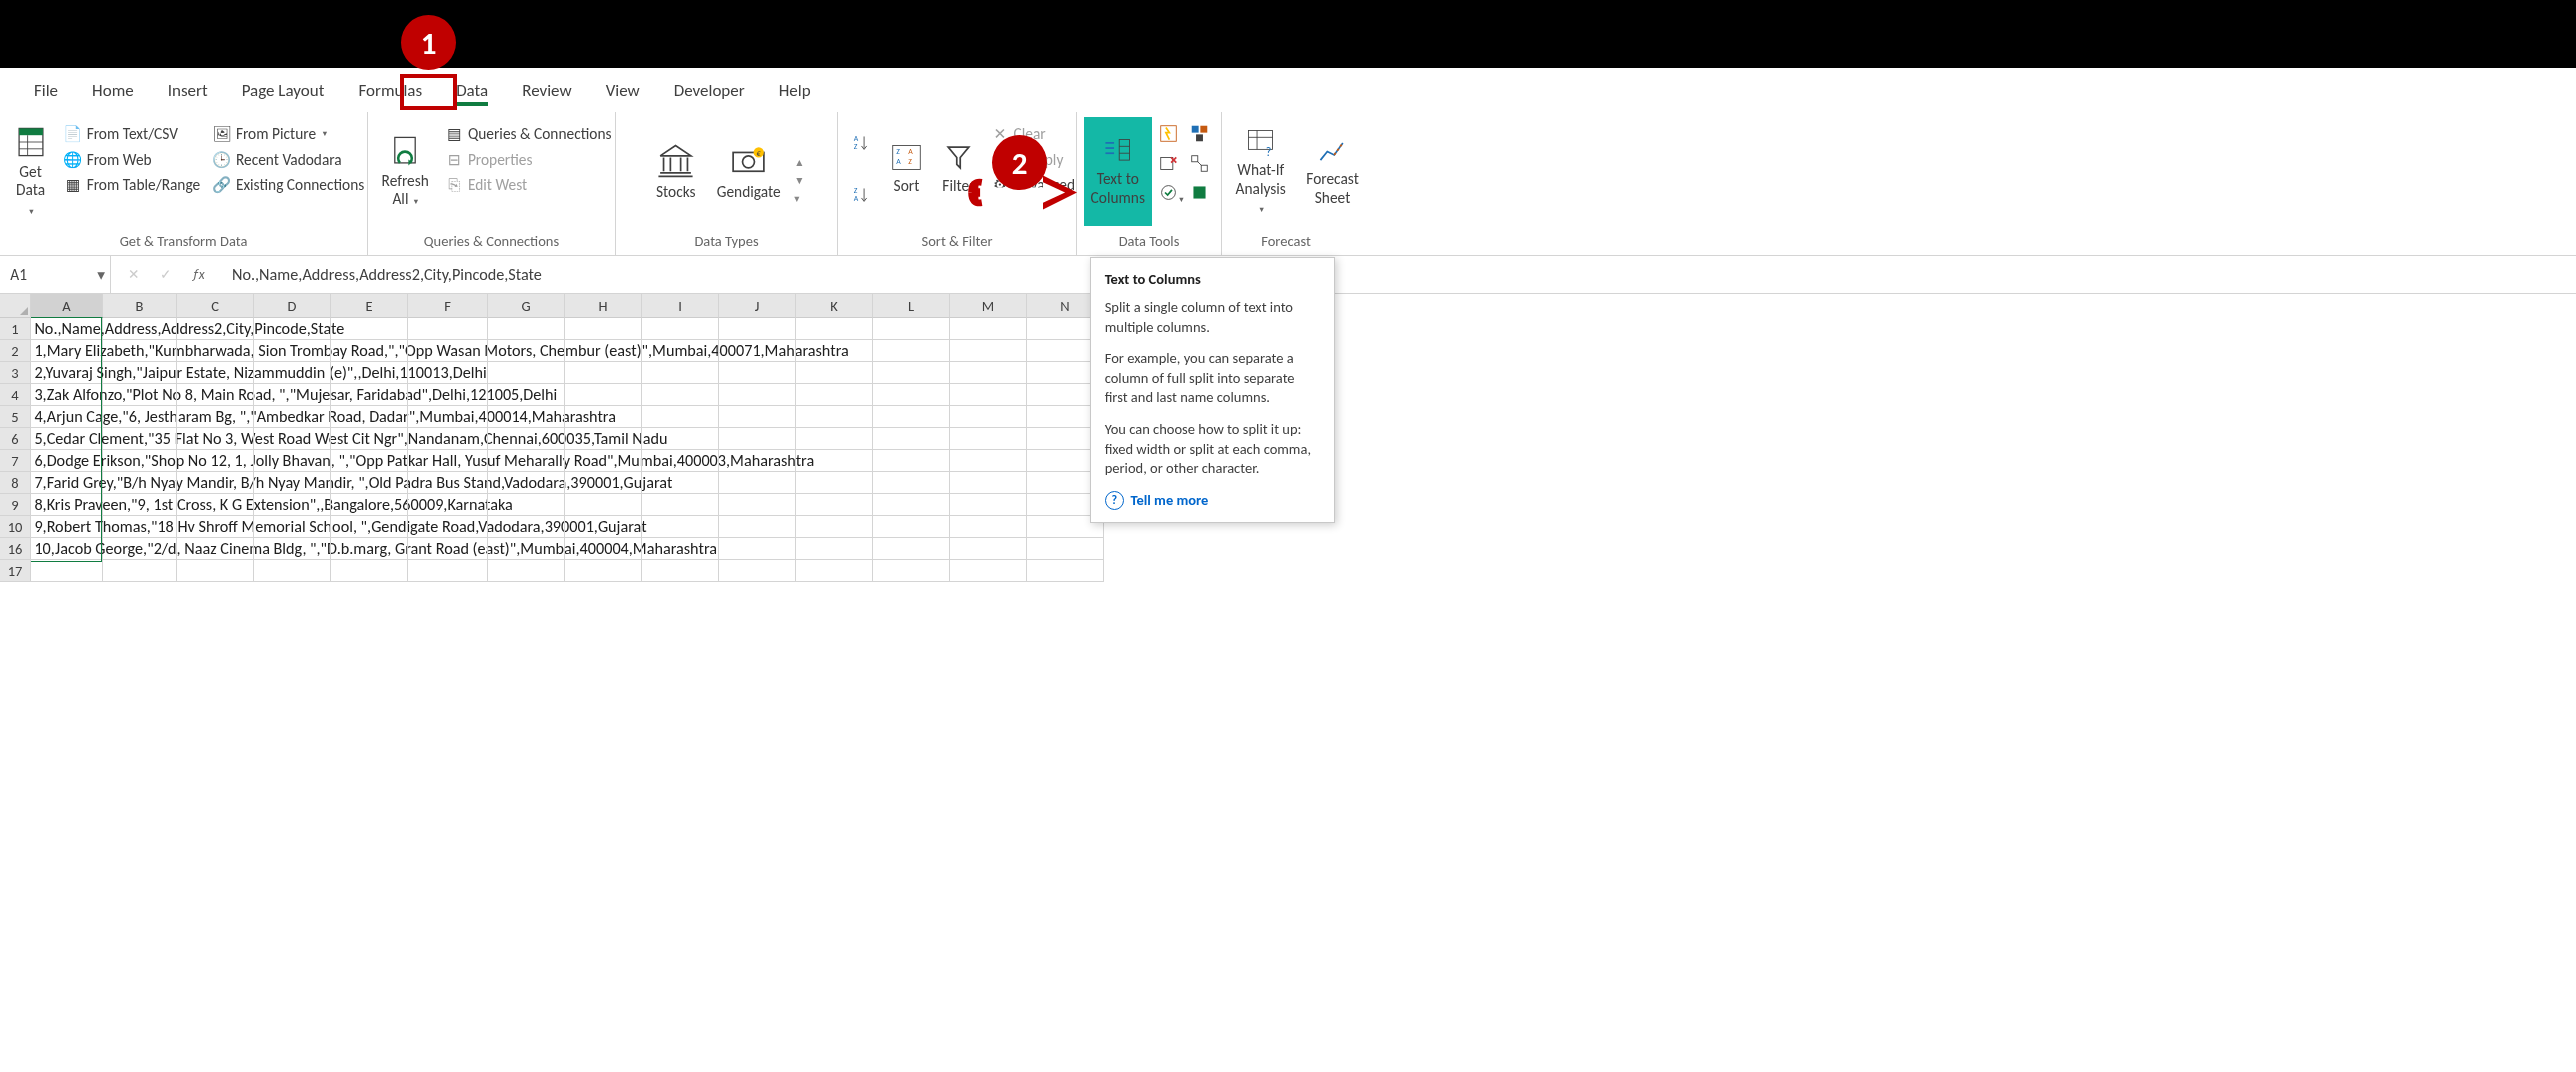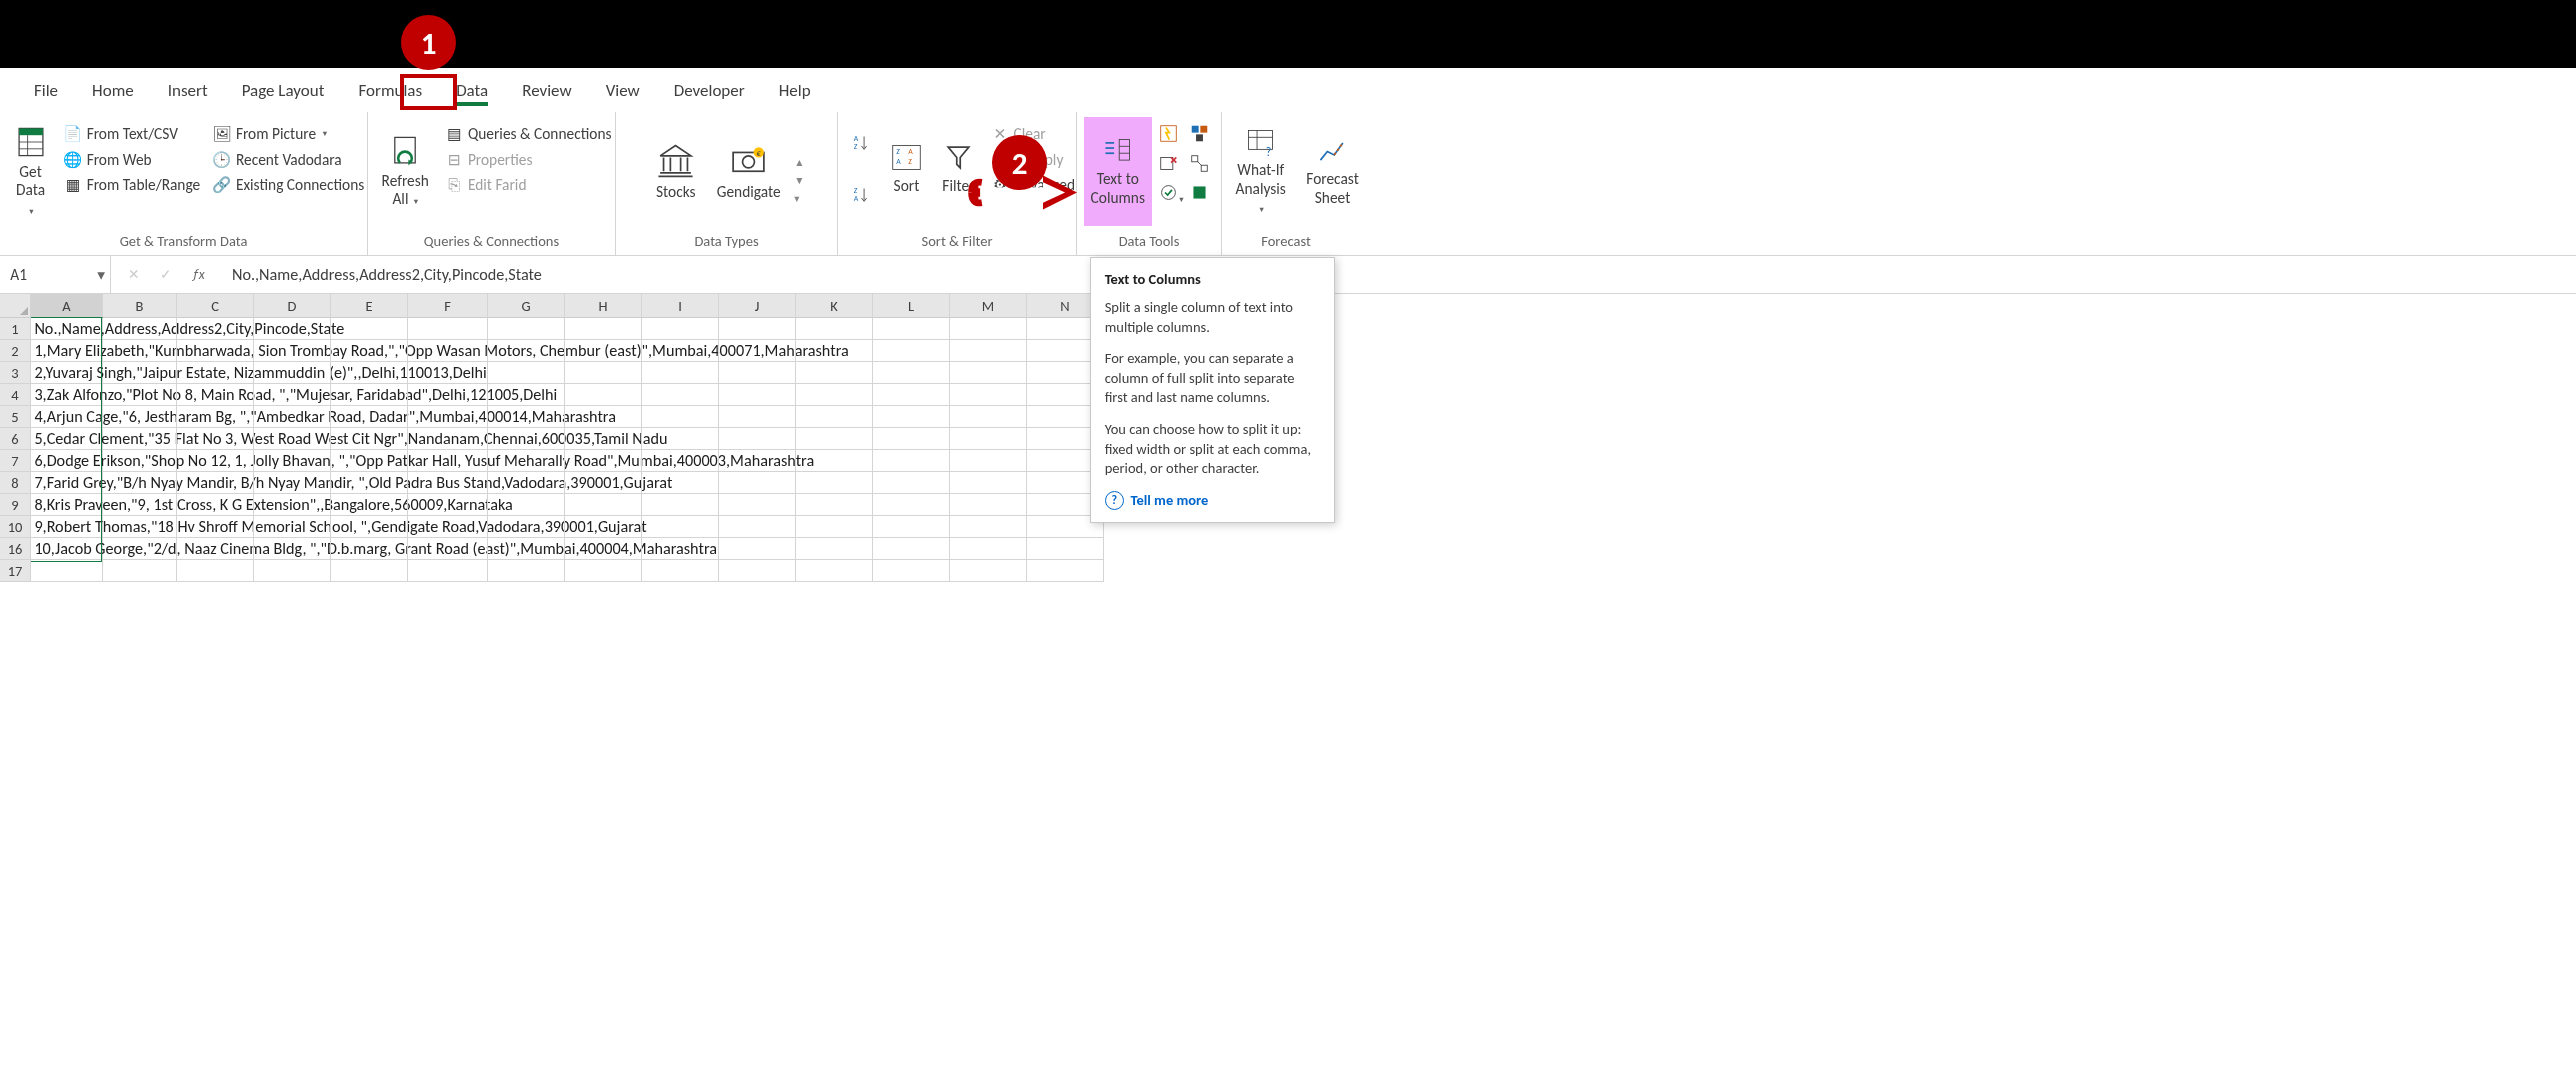--- a/index.html
+++ b/index.html
@@ -17,21 +17,21 @@
 .tab-underline { position: absolute; bottom: 5.1px; left: 17px; right: 17px; height: 3.4px; background: #107c41; }
 .tab-highlight { position: absolute; border: 4.3px solid #c00000; top: 74px; left: 400px; width: 57px; height: 36px; z-index: 98; pointer-events: none; }
 
 .ribbon-content { height: 144px; border-bottom: 0.9px solid #d4d4d4; background: #fff; display: flex; }
 .ribbon-group { border-right: 0.9px solid #d4d4d4; padding: 5.1px 6.8px 1.7px 6.8px; display: flex; flex-direction: column; justify-content: space-between; }
 .group-body { display: flex; align-items: flex-start; gap: 6.8px; }
 .group-label { text-align: center; font-size: 14.5px; color: #666; padding: 3.4px 0; }
 
 .big-btn { display: flex; flex-direction: column; align-items: center; justify-content: center; padding: 3.4px 6.8px; cursor: pointer; height: 109px; }
 .big-btn-label { font-size: 15.4px; color: #404040; text-align: center; margin-top: 3.4px; line-height: 1.2; }
-.big-btn.hover { background: #f0abfc; }
+.big-btn.hover { background: #14b8a6; }
 
 .small-btn-col { display: flex; flex-direction: column; gap: 3.4px; padding-top: 5.1px; }
 .small-btn { display: flex; align-items: center; gap: 5.1px; font-size: 15.4px; color: #404040; padding: 1.7px 3.4px; cursor: pointer; white-space: nowrap; }
 .small-btn.disabled { color: #a0a0a0; }
 .small-icon { width: 17px; height: 17px; display: inline-flex; align-items: center; justify-content: center; }
 
 .formula-bar { height: 38px; border-bottom: 0.9px solid #d4d4d4; display: flex; align-items: center; background: #fff; }
 .name-box { width: 111px; height: 100%; border-right: 0.9px solid #d4d4d4; display: flex; align-items: center; padding: 0 10.3px; font-size: 15.4px; color: #404040; position: relative; }
 .name-box-dd { position: absolute; right: 5.1px; color: #666; }
 .fb-icons { display: flex; align-items: center; gap: 20.5px; padding: 0 17px; color: #a0a0a0; }
@@ -158,21 +158,21 @@
         <div class="small-btn">
             <span class="small-icon">▤</span>
             <span>Queries &amp; Connections</span>
           </div>
         <div class="small-btn disabled">
             <span class="small-icon">⊟</span>
             <span>Properties</span>
           </div>
         <div class="small-btn disabled">
             <span class="small-icon">⎘</span>
-            <span>Edit Farid</span>
+            <span>Edit West</span>
           </div>
       </div>
     </div>
     <div class="group-label">Queries &amp; Connections</div>
   </div>
 
   <div class="ribbon-group" style="width:222px">
     <div class="group-body" style="align-items:center;justify-content:center;width:100%">
       <div class="big-btn">
         <svg width="41" height="38" viewBox="0 0 48 44">

